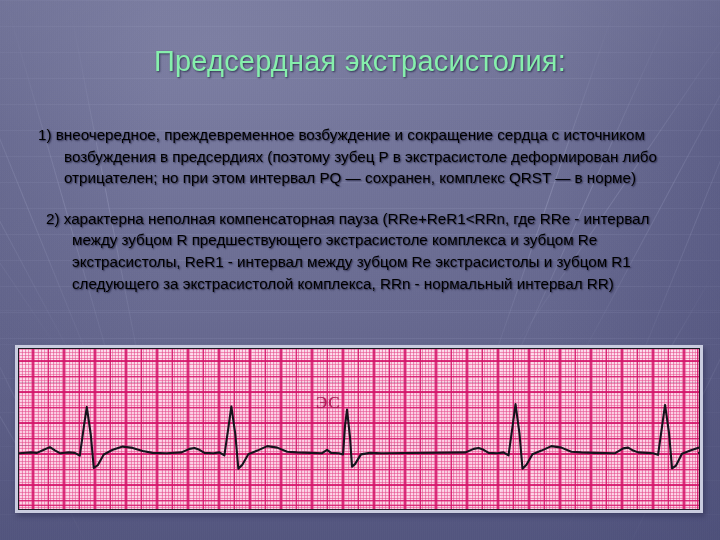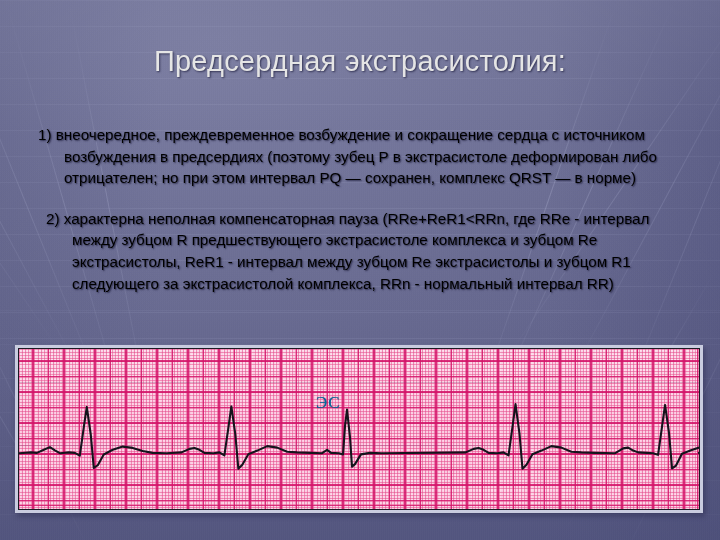--- a/index.html
+++ b/index.html
@@ -69,21 +69,21 @@
   }
 
   
   #title {
     position: absolute;
     left: 0; right: 0;
     top: 44px;
     text-align: center;
     font-size: 29px;
     line-height: 34px;
-    color: #e5e5e5;
+    color: #86efac;
     letter-spacing: 0.2px;
     text-shadow: 1px 1px 2px rgba(30,30,60,0.75);
     white-space: nowrap;
   }
 
   
   #body {
     position: absolute;
     left: 38px;
     top: 124px;
@@ -170,21 +170,21 @@
   }
   #ecg-trace {
     position: absolute;
     inset: 0;
   }
   #ecg-label {
     position: absolute;
     left: 297px;
     top: 44px;
     font-size: 17px;
-    color: #0369a1;
+    color: #be185d;
     letter-spacing: 1px;
     font-family: "Liberation Serif", serif;
     text-shadow: 0 0 1px rgba(0,0,0,0.5);
   }
 </style>
 </head>
 <body>
 
 <div id="slide">
 

